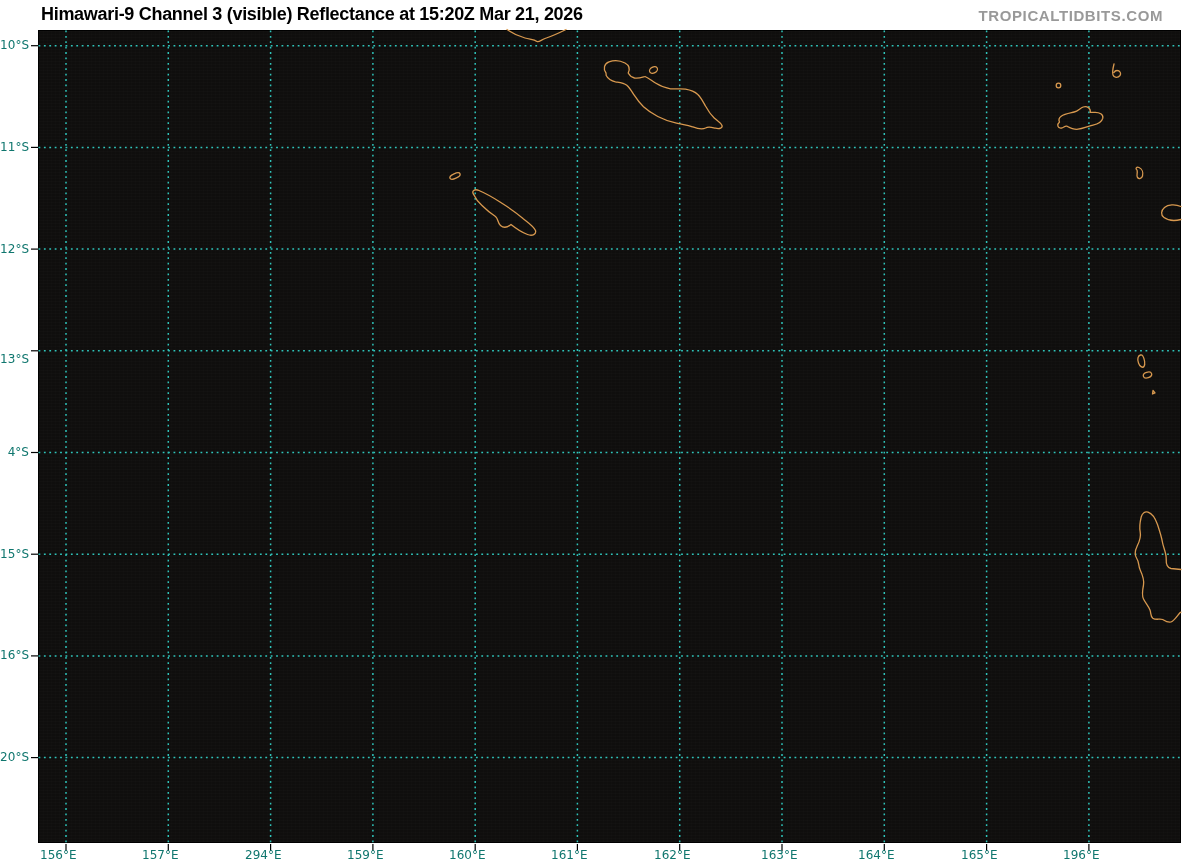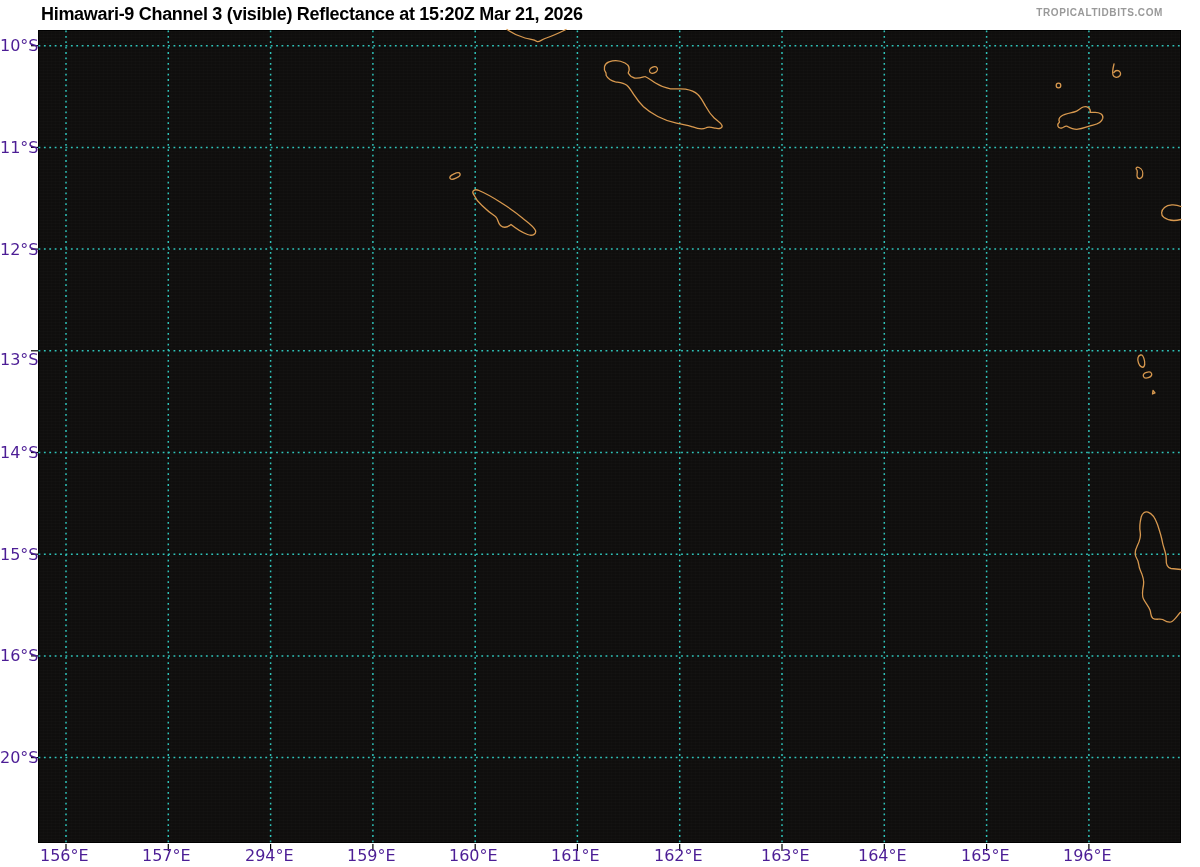--- a/index.html
+++ b/index.html
@@ -15,21 +15,21 @@
   .map-title {
     position: absolute; left: 41px; top: 4px;
     font-family: "Liberation Sans", sans-serif;
     font-size: 18px; font-weight: bold; letter-spacing: -0.3px;
     color: var(--title-text, #000000);
     white-space: nowrap;
   }
   .watermark {
     position: absolute; right: 37px; top: 7px;
     font-family: "Liberation Sans", sans-serif;
-    font-size: 10px; font-weight: bold; letter-spacing: 0.6px;
+    font-size: 15px; font-weight: bold; letter-spacing: 0.6px;
     color: var(--watermark-text, #999999);
     white-space: nowrap;
   }
 
   .map-canvas {
     position: absolute; left: 38px; top: 30px;
     width: 1143px; height: 813px;
     background:
       repeating-linear-gradient(0deg, rgba(255,255,255,0.012) 0 1px, rgba(0,0,0,0) 1px 3px),
       repeating-linear-gradient(90deg, rgba(255,255,255,0.009) 0 1px, rgba(0,0,0,0) 1px 4px),
@@ -52,21 +52,21 @@
     stroke: var(--coastline, #d8994f);
     stroke-width: 1.3;
     fill: none;
     stroke-linejoin: round;
     stroke-linecap: round;
   }
   .tick { stroke: #000; stroke-width: 1.2; }
 
   .axis-label {
     position: absolute;
-    font-size: 16px; color: #4c1d95;
+    font-size: 12px; color: #0f766e;
     line-height: 15px; white-space: nowrap;
   }
   .lat-label { width: 29px; text-align: right; left: 0; }
   .lon-label { width: 52px; text-align: left; top: 848px; }
 </style>
 </head>
 <body>
 
 <div class="page">
 
@@ -153,21 +153,21 @@
       <line class="tick" x1="884.3" y1="844" x2="884.3" y2="851"></line>
       <line class="tick" x1="986.6" y1="844" x2="986.6" y2="851"></line>
       <line class="tick" x1="1088.9" y1="844" x2="1088.9" y2="851"></line>
     </g>
   </svg>
 
   <div class="axis-label lat-label" style="top:38px">10°S</div>
   <div class="axis-label lat-label" style="top:140px">11°S</div>
   <div class="axis-label lat-label" style="top:242px">12°S</div>
   <div class="axis-label lat-label" style="top:352px">13°S</div>
-  <div class="axis-label lat-label" style="top:445px">14°S</div>
+  <div class="axis-label lat-label" style="top:445px">4°S</div>
   <div class="axis-label lat-label" style="top:547px">15°S</div>
   <div class="axis-label lat-label" style="top:648px">16°S</div>
   <div class="axis-label lat-label" style="top:750px">20°S</div>
 
   <div class="axis-label lon-label" style="left:40px">156°E</div>
   <div class="axis-label lon-label" style="left:142px">157°E</div>
   <div class="axis-label lon-label" style="left:245px">294°E</div>
   <div class="axis-label lon-label" style="left:347px">159°E</div>
   <div class="axis-label lon-label" style="left:449px">160°E</div>
   <div class="axis-label lon-label" style="left:551px">161°E</div>

